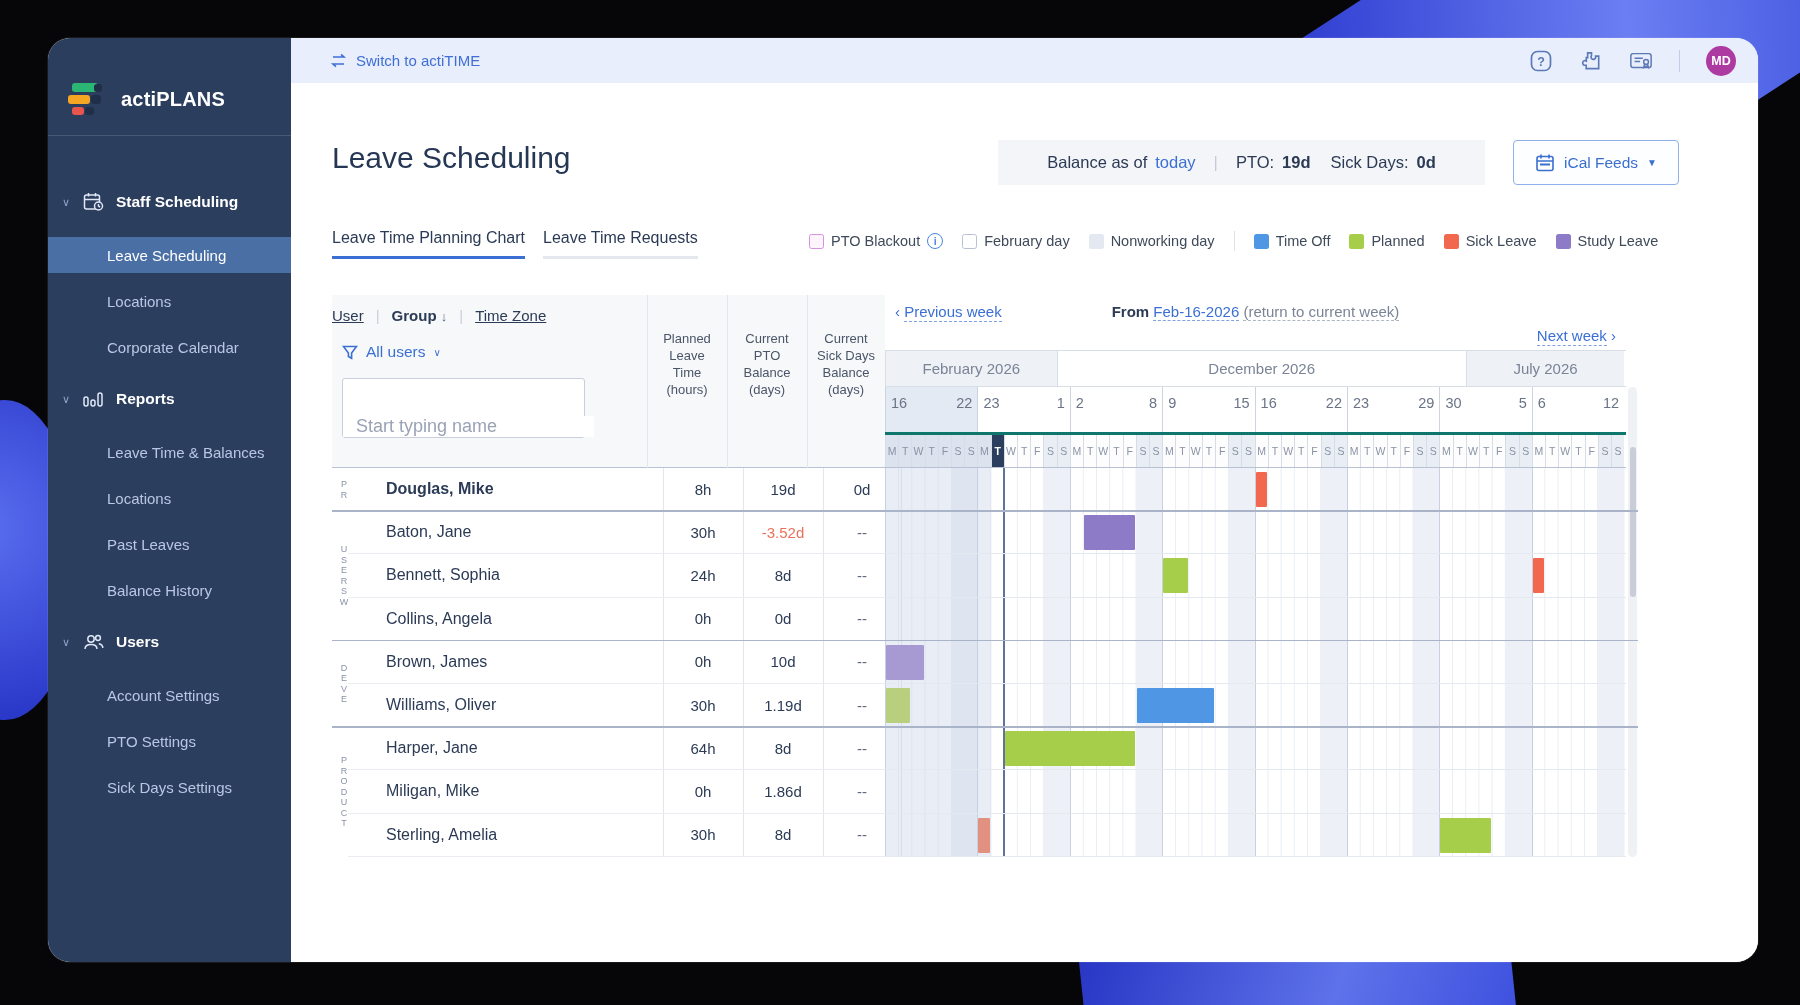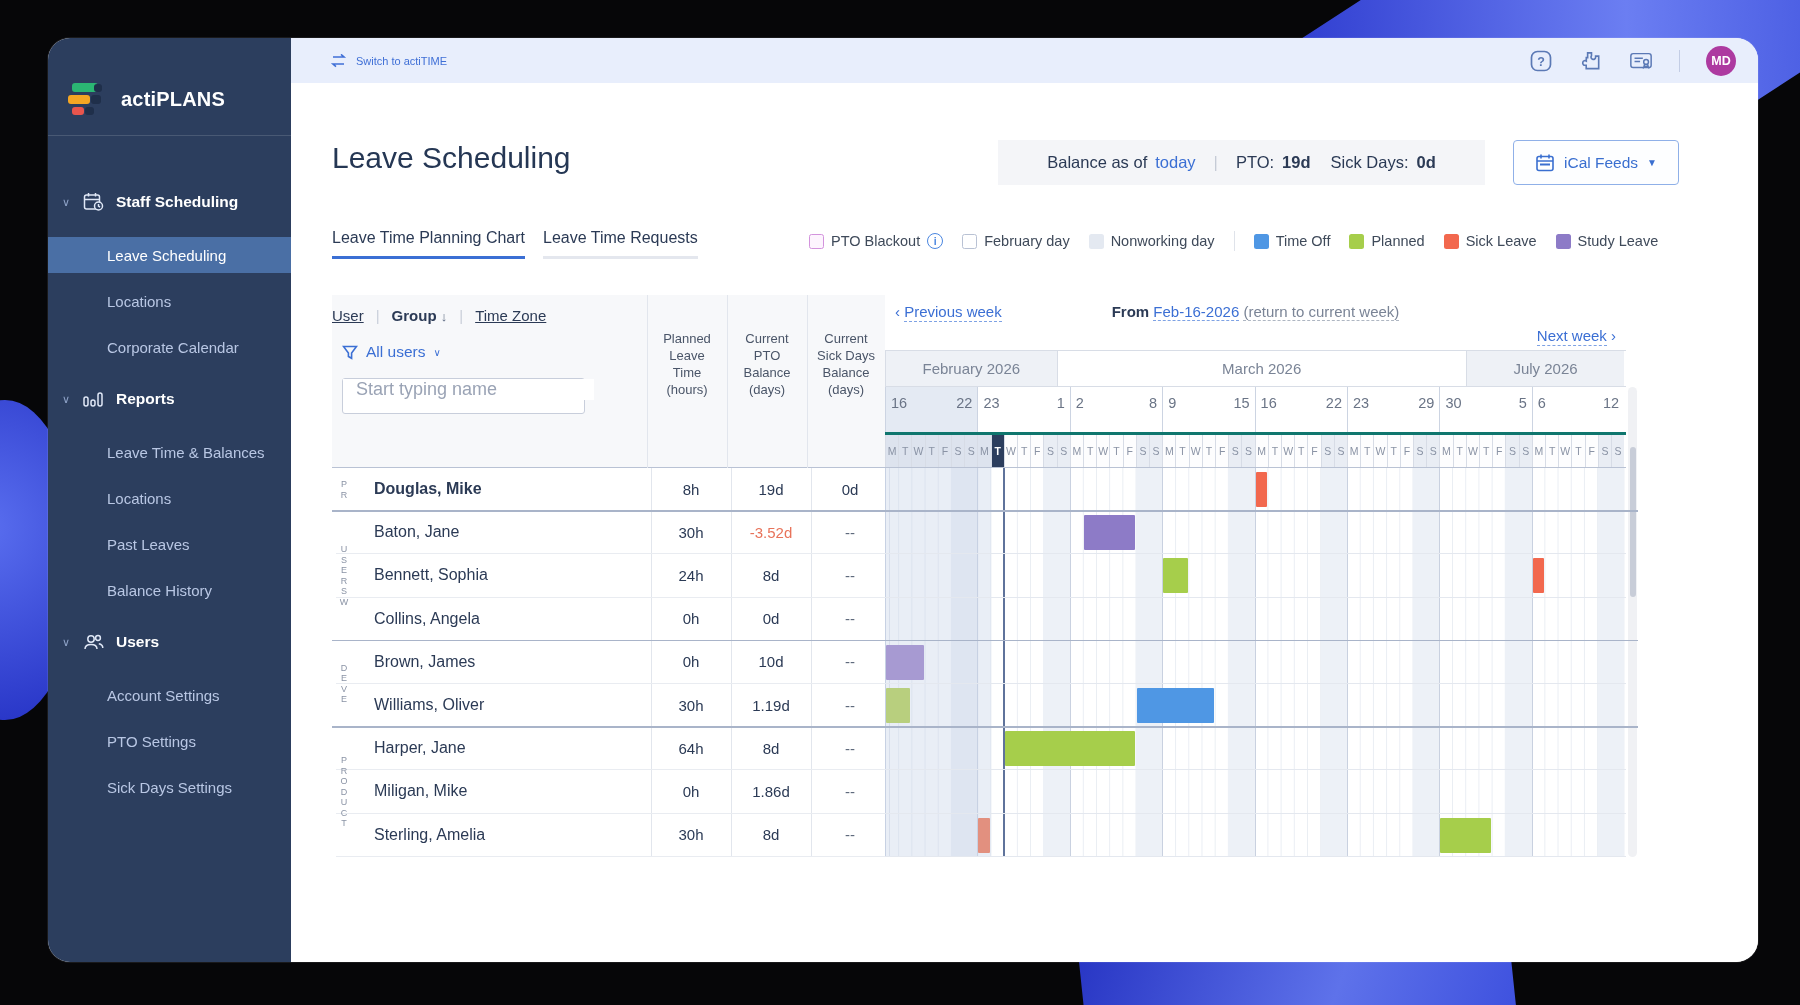--- a/index.html
+++ b/index.html
@@ -26,21 +26,21 @@
   .nav-chevron { color:#8fa3c8; font-size:11px; margin:0 10px 0 14px; width:10px; }
   .nav-ico { width:22px; margin-right:12px; display:flex; justify-content:center; }
   .nav-section span.lbl { color:#ffffff; font-size:15.5px; font-weight:700; }
   .nav-child { position:absolute; left:0; width:243px; height:36px; display:flex; align-items:center;
     padding-left:59px; color:#b9c7e4; font-size:15px; cursor:pointer; }
   .nav-child.active { background:#4a6fa5; color:#ffffff; }
 
   
   #topbar { position:absolute; left:243px; top:0; width:1467px; height:45px; background:#e8eefc;
     display:flex; align-items:center; }
-  #switch-link { display:flex; align-items:center; gap:8px; margin-left:38px; color:#3f6fd6; font-size:11px; cursor:pointer; }
+  #switch-link { display:flex; align-items:center; gap:8px; margin-left:38px; color:#3f6fd6; font-size:15px; cursor:pointer; }
   #topbar-right { position:absolute; right:22px; top:0; height:45px; display:flex; align-items:center; gap:26px; }
   .tb-ico { width:24px; height:24px; display:flex; align-items:center; justify-content:center; cursor:pointer; }
   #tb-divider { width:1px; height:22px; background:#c3cde5; }
   #avatar { width:30px; height:30px; border-radius:50%; background:#ad3aa0; color:#fff; font-size:12.5px;
     font-weight:700; display:flex; align-items:center; justify-content:center; cursor:pointer; }
 
   
   #content { position:absolute; left:243px; top:45px; width:1467px; height:879px; background:#fff; }
   #page-title { position:absolute; left:41px; top:58px; font-size:30px; font-weight:500; color:#253754; }
   #balance-bar { position:absolute; left:707px; top:57px; width:487px; height:45px; background:#f4f5f8;
@@ -69,22 +69,22 @@
   #widget { position:absolute; left:41px; top:212px; width:1306px; height:564px; }
   #left-head { position:absolute; left:0; top:0; width:553px; height:173px; background:#f7f8fa;
     border-bottom:1px solid #b9c2d4; }
   #sorters { position:absolute; left:0; top:12px; font-size:15px; color:#2b3a55; display:flex; gap:12px; align-items:center; }
   #sorters .u { text-decoration:underline; cursor:pointer; }
   #sorters .pipe { color:#c9cfda; }
   #sorters .grp { font-weight:700; cursor:pointer; }
   #sorters .arr { font-size:13px; color:#5a6881; }
   #all-users { position:absolute; left:10px; top:48px; display:flex; align-items:center; gap:8px;
     color:#3b6fd4; font-size:15.5px; cursor:pointer; }
-  #search-box { position:absolute; left:10px; top:83px; width:243px; height:36px; background:#fff;
-    border:1px solid #c8cedb; border-radius:3px; display:flex; align-items:flex-start; }
+  #search-box { position:absolute; left:10px; top:83px; width:243px; height:60px; background:#fff;
+    border:1px solid #c8cedb; border-radius:3px; display:flex; align-items:flex-end; }
   #search-box input { border:none; outline:none; flex:1; padding:0 6px 0 13px; font-size:18px;
     color:#3f4a5a; font-family:"Liberation Sans",sans-serif; }
   #search-box input::placeholder { color:#9aa3b5; }
   .colhead { position:absolute; top:35px; font-size:13px; color:#4a5568; text-align:center; line-height:17px; }
   .vline { position:absolute; top:0; width:1px; background:#e2e6ed; }
 
   
   #gantt-nav { position:absolute; left:553px; top:0; width:741px; height:55px; }
   .wk-link { color:#3b6fd4; font-size:15px; cursor:pointer; }
   .wk-link .txt { border-bottom:1px dashed #7ea2e4; padding-bottom:1px; }
@@ -103,21 +103,21 @@
   .date-cell .d1 { position:absolute; left:5px; top:8px; } .date-cell .d2 { position:absolute; right:5px; top:8px; }
   #letters-row { position:absolute; left:553px; top:140px; height:33px; width:741px; border-bottom:1px solid #b9c2d4; }
   .day-cell { position:absolute; top:0; height:100%; display:flex; align-items:center; justify-content:center;
     font-size:10.5px; color:#8a93a5; border-left:1px solid #d7dce6; background:#fdfdfe; }
   .day-cell.we { background:#e9edf4; }
   .day-cell.past { background:#dde3ee; }
   .day-cell.today { background:#2c3e5e; color:#ffffff; font-weight:700; }
 
   
   #left-body { position:absolute; left:0; top:173px; width:553px; height:389px; }
-  .lrow { position:absolute; left:4px; width:553px; height:43.2px; border-bottom:1px solid #e9ecf1; background:#fff; }
+  .lrow { position:absolute; left:16px; width:553px; height:43.2px; border-bottom:1px solid #e9ecf1; background:#fff; }
   .lrow .nm { position:absolute; left:38px; top:0; height:100%; display:flex; align-items:center;
     font-size:16px; color:#2b3a55; }
   .lrow .val { position:absolute; top:0; height:100%; display:flex; align-items:center; justify-content:center;
     font-size:15px; color:#2b3a55; }
   .val.neg { color:#e8735a; } .val.dash { color:#5f6a7d; }
   .grp-sep { position:absolute; left:0; width:1306px; height:1.5px; background:#a9b4c9; z-index:5; }
   .grp-lbl { position:absolute; left:0; width:24px; text-align:center; font-size:9px; color:#8a93a5;
     line-height:10.5px; display:flex; flex-direction:column; align-items:center; justify-content:center; }
 
   
@@ -348,21 +348,21 @@
         <div id="from-line">
           <b>From</b>
           <span id="from-date">Feb-16-2026</span>
           <span id="ret-cur">(return to current week)</span>
         </div>
         <div class="wk-link" id="next-wk"><span class="txt">Next week</span> ›</div>
       </div>
 
       <div id="months-row">
           <div class="month-cell" style="left: 0px; width: 171.6px; background: rgb(238, 241, 246);">February 2026</div>
-          <div class="month-cell" style="left: 171.6px; width: 409.2px;">March 2026</div>
+          <div class="month-cell" style="left: 171.6px; width: 409.2px;">December 2026</div>
           <div class="month-cell" style="left: 580.8px; width: 158.4px; background: rgb(238, 241, 246);">July 2026</div>
         </div>
       <div id="dates-row">
           <div class="date-cell" style="left: 0px; width: 92.4px; background: rgb(228, 234, 243);">
             <span class="d1">16</span>
             <span class="d2">22</span>
           </div>
           <div class="date-cell" style="left: 92.4px; width: 92.4px;">
             <span class="d1">23</span>
             <span class="d2">1</span>

